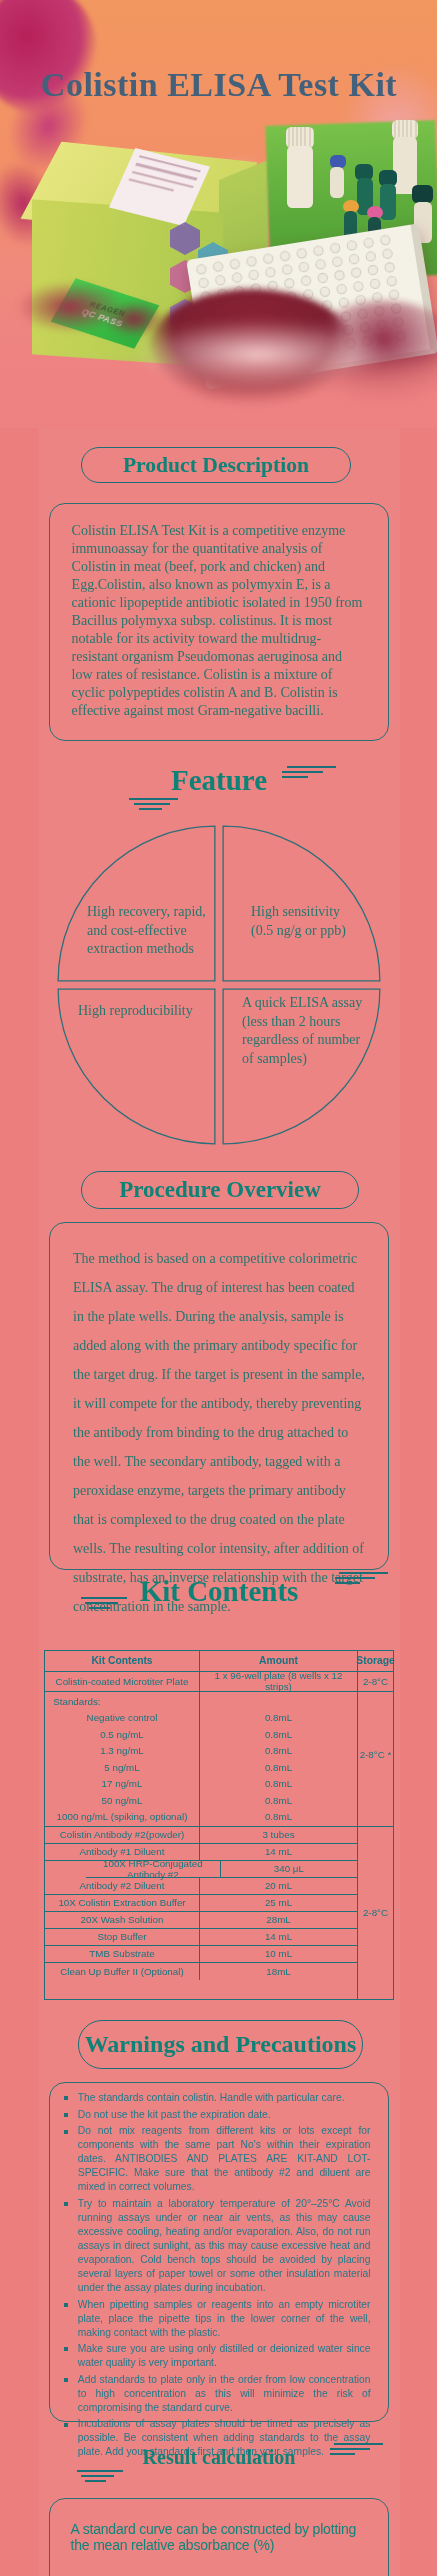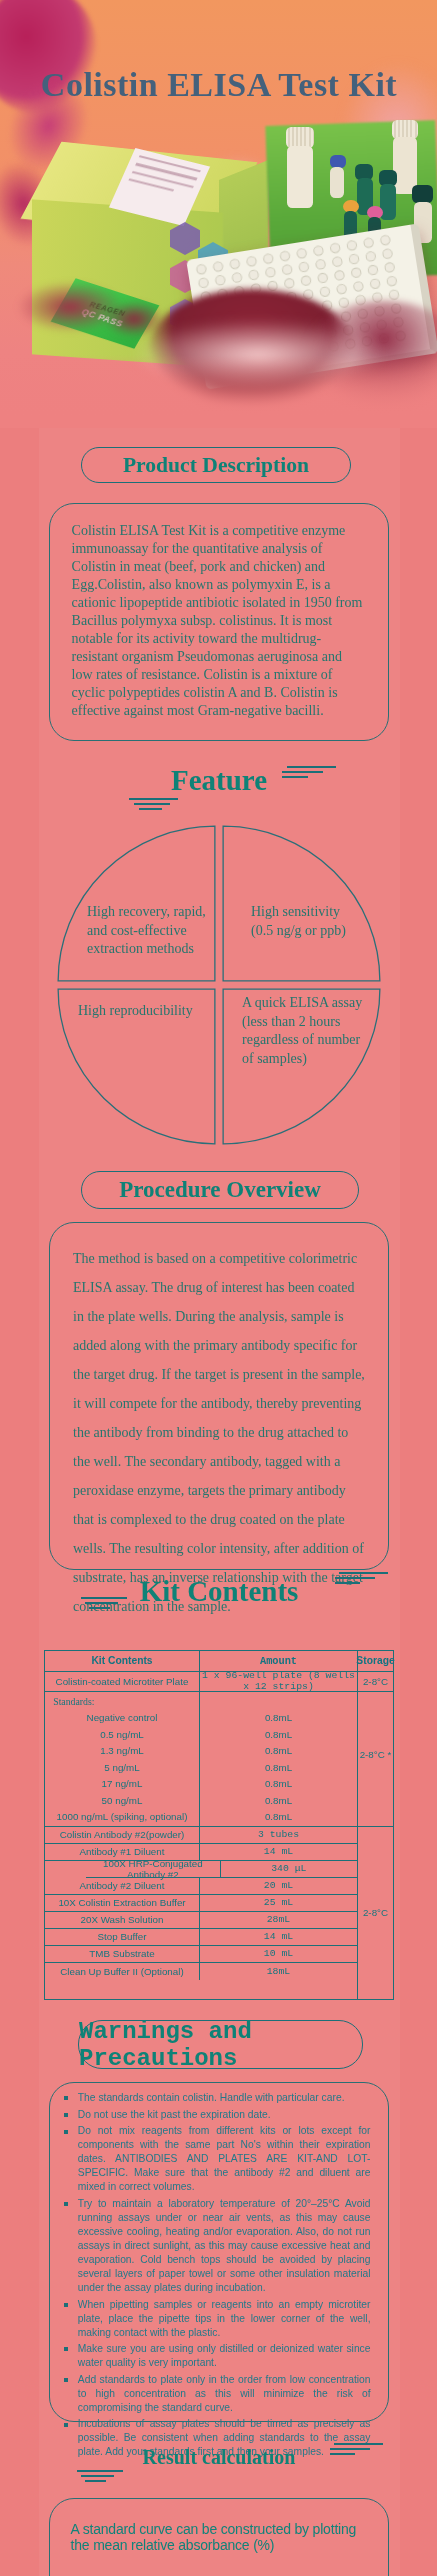--- a/index.html
+++ b/index.html
@@ -39,45 +39,45 @@
   .m4{left:103px;top:301px;width:62px;height:36px;background:radial-gradient(ellipse,#8e2840 0%,transparent 70%);filter:blur(3.1px);}
   .fog{left:129px;top:319px;width:258px;height:72px;background:radial-gradient(ellipse,#f6cccc 0%,transparent 70%);filter:blur(5.2px);position:absolute;border-radius:50%;}
   .photo-fade{position:absolute;left:0;top:355px;width:438px;height:72px;background:linear-gradient(180deg,rgba(238,129,129,0),#ee8181 85%);}
   .content-panel{position:absolute;left:39px;top:428px;width:361px;height:2710px;background:rgba(255,255,255,.05);}
 
   
   .page-title{position:absolute;left:0;top:66px;width:438px;text-align:center;
     font-size:34px;font-weight:bold;color:#44617c;letter-spacing:0.5px;}
   .pill{position:absolute;border:1.5px solid #1b6f78;border-radius:31px;display:flex;align-items:center;justify-content:center;
     color:#0f8277;font-weight:bold;}
-  .rbox{position:absolute;border:1.5px solid #2a6f74;border-radius:25px;color:#26766e;}
+  .rbox{position:absolute;border:1.5px solid #2a6f74;border-radius:16px;color:#26766e;}
   .bigheader{position:absolute;width:438px;left:0;text-align:center;font-size:29px;font-weight:bold;color:#0f8277;}
   .lines{position:absolute;}
   .lines i{display:block;background:#1b6f78;height:1.5px;margin-bottom:3.6px;}
   .serifbody{font-size:14px;line-height:18px;}
 
   
   .quad-text{position:absolute;font-size:14px;line-height:18.5px;color:#26766e;}
 
   
   .ktable{position:absolute;left:44px;top:1650px;width:350px;border:1px solid #1d6f78;display:flex;
     font-family:"Liberation Sans",sans-serif;color:#15767f;font-size:9.8px;box-sizing:border-box;}
   .ktable .leftside{width:312px;}
   .trow{display:flex;align-items:center;box-sizing:border-box;}
   .tcell{box-sizing:border-box;text-align:center;}
   .cname{width:155px;border-right:1px solid #1d6f78;align-self:stretch;display:flex;align-items:center;justify-content:center;}
-  .camount{width:157px;display:flex;align-items:center;justify-content:center;align-self:stretch;font-family:Liberation Mono, monospace;}
+  .camount{width:157px;display:flex;align-items:center;justify-content:center;align-self:stretch;}
   .bb{border-bottom:1px solid #1d6f78;}
   .storagecol{width:36px;border-left:1px solid #1d6f78;box-sizing:border-box;}
   .scell{display:flex;align-items:center;justify-content:center;box-sizing:border-box;text-align:right;}
   .hdr{font-weight:bold;font-size:10.3px;color:#137482;}
   .stdwrap{display:flex;box-sizing:border-box;}
   .stdnames{width:155px;border-right:1px solid #1d6f78;box-sizing:border-box;padding-top:2.1px;}
   .stdamts{width:157px;box-sizing:border-box;padding-top:18.5px;}
-  .stdlabel{text-align:left;padding-left:8.2px;height:16.5px;line-height:16.5px;font-family:Liberation Serif, serif;}
+  .stdlabel{text-align:left;padding-left:8.2px;height:16.5px;line-height:16.5px;}
   .stditem{height:16.5px;line-height:16.5px;text-align:center;}
 
   
   .warnlist{list-style:none;margin:0;padding:8.2px 17.5px 0 14.4px;font-family:"Liberation Sans",sans-serif;}
   .warnlist li{display:flex;margin-bottom:2.6px;}
   .warnlist .sq{flex:0 0 4.1px;width:4.1px;height:4.1px;background:#1d6f78;margin:5.2px 9.3px 0 0;}
   .warnlist p{margin:0;font-size:10.3px;line-height:14px;color:#23798a;text-align:justify;}
 
   
   .rc-line{font-family:"Liberation Sans",sans-serif;font-size:14px;color:#10837a;letter-spacing:-0.2px;margin:0;}
@@ -368,21 +368,21 @@
       </div>
   </div>
   <div class="storagecol">
     <div class="scell bb hdr" style="height:20.6px;">Storage</div>
     <div class="scell bb" style="height:20px;">2-8°C</div>
     <div class="scell bb" style="height:135px;align-items:flex-start;padding-top:57px;">2-8°C *</div>
     <div class="scell" style="height:172px;">2-8°C</div>
   </div>
 </div>
 
-<div class="pill" style="left:78px;top:2020px;width:283px;height:47px;font-size:24px;border-radius:24px;font-family:Liberation Mono, monospace;">
+<div class="pill" style="left:78px;top:2020px;width:283px;height:47px;font-size:24px;border-radius:24px;">
   <span>Warnings and Precautions</span>
 </div>
 <div class="rbox" style="left:49px;top:2082px;width:340px;height:340px;box-sizing:border-box;">
   <ul class="warnlist" id="warn-list">
       <li>
          <span class="sq"></span>
          <p>The standards contain colistin. Handle with particular care.</p>
        </li>
       <li>
          <span class="sq"></span>

